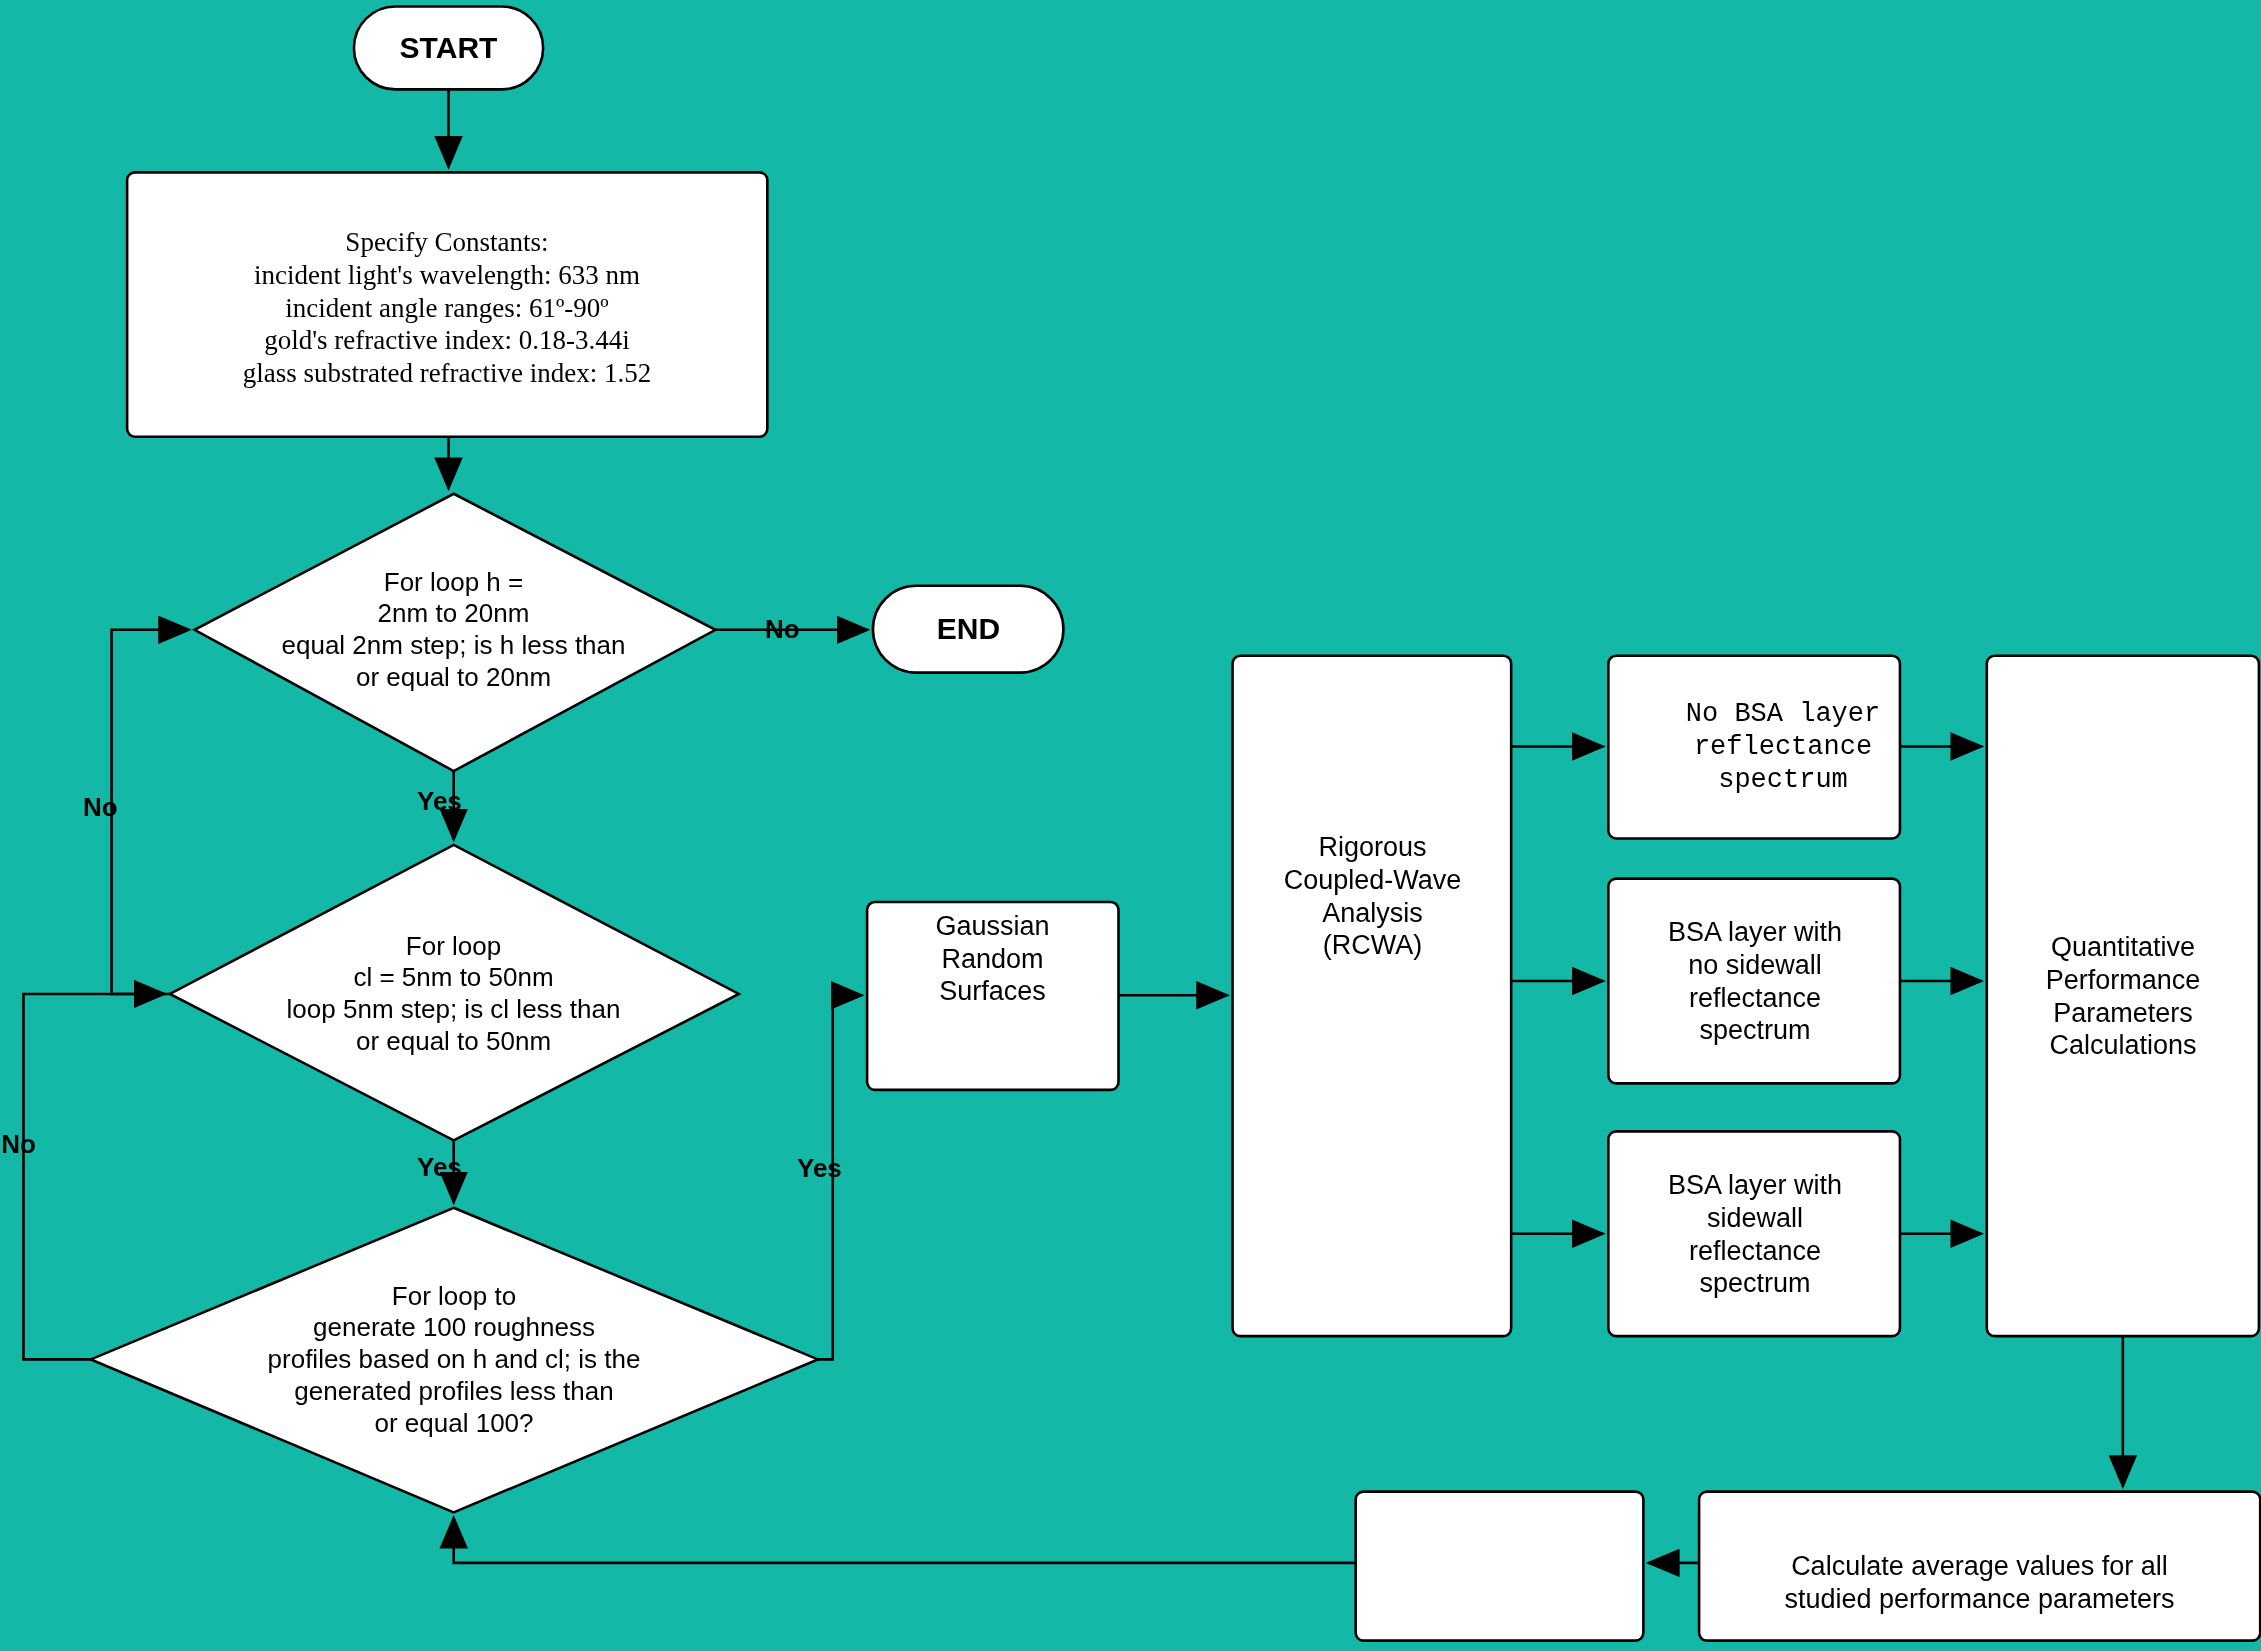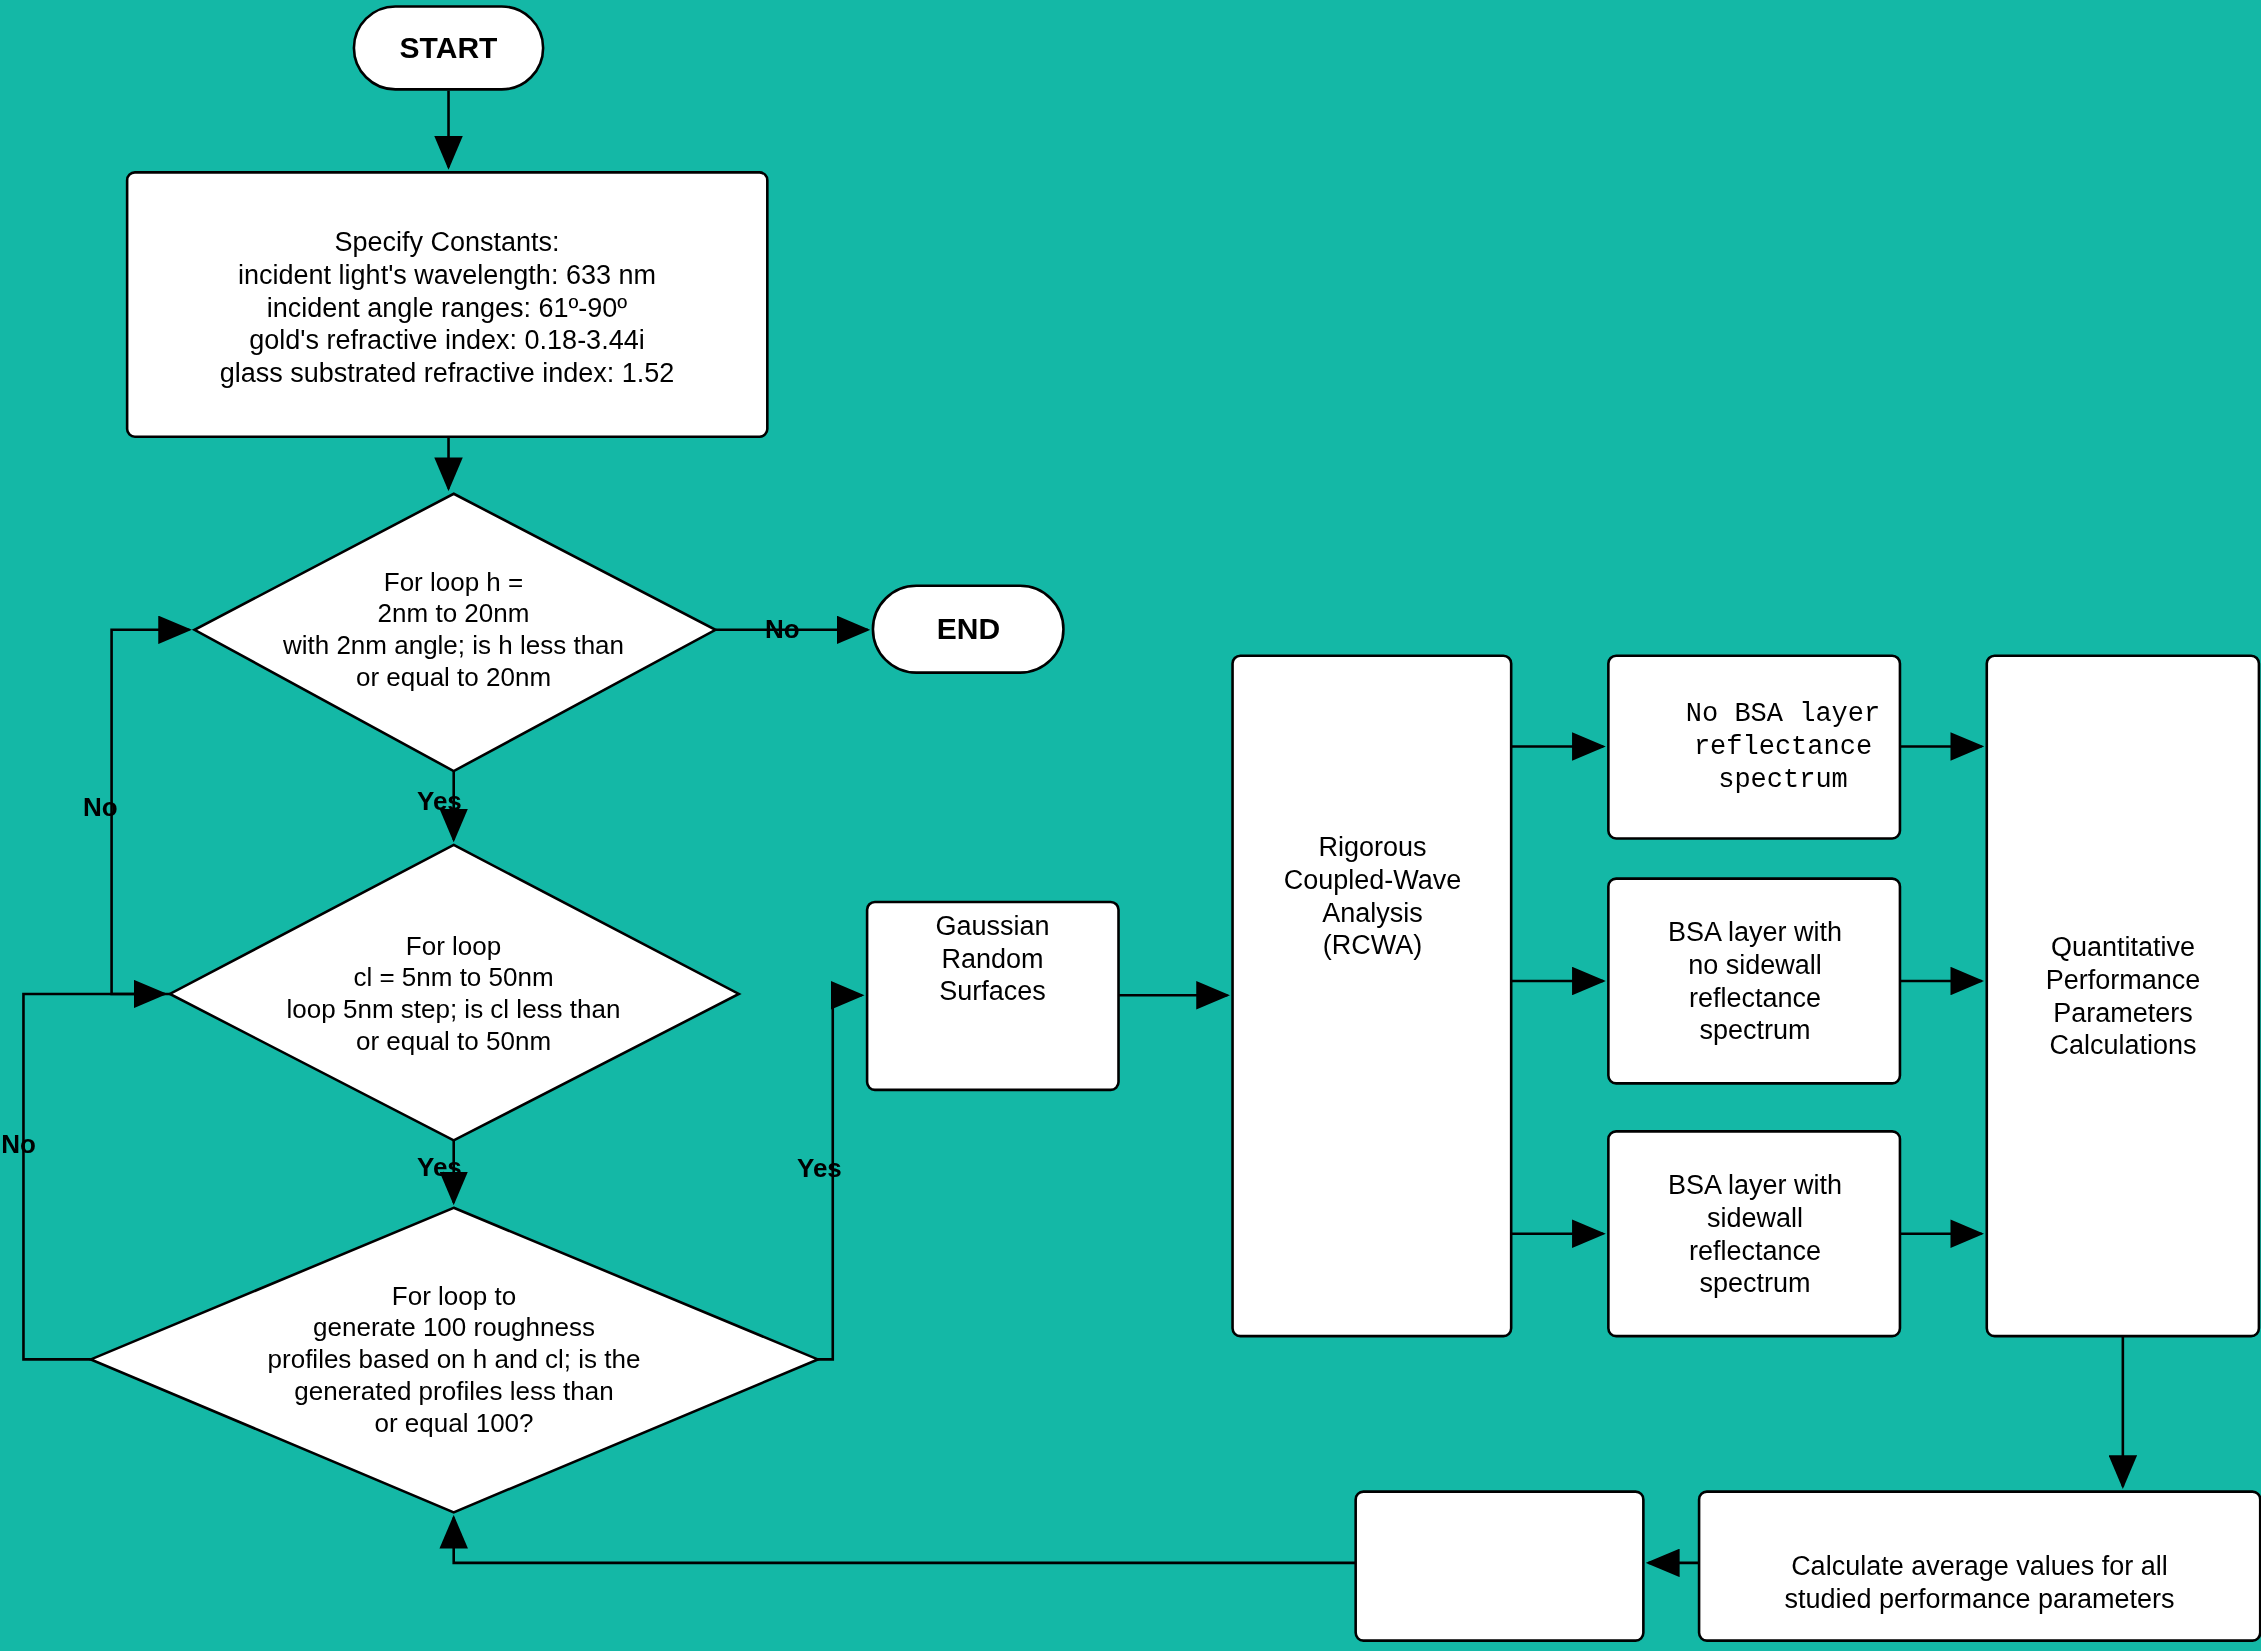--- a/index.html
+++ b/index.html
@@ -119,29 +119,29 @@
 
     <path d="M3276,2062 L3276,2294" fill="none" stroke="#000000" stroke-width="4" marker-end="url(#arrow)"></path>
 
     <path d="M2622,2412 L2544,2412" fill="none" stroke="#000000" stroke-width="4" marker-end="url(#arrow)"></path>
 
     <path d="M2092,2412 L700,2412 L700,2342" fill="none" stroke="#000000" stroke-width="4" marker-end="url(#arrow)"></path>
   </svg>
 
   <div class="shape-label t-start" style="left:354px; top:6.5px; width:189px; height:83px;">START</div>
 
-  <div class="shape-label t-proc" style="left:127px; top:172px; width:640px; height:272px;">Specify Constants:
+  <div class="shape-label t-proc" style="left:127px; top:172px; width:640px; height:272px;font-family:Liberation Serif, serif;">Specify Constants:
 incident light's wavelength: 633 nm
 incident angle ranges: 61º-90º
 gold's refractive index: 0.18-3.44i
 glass substrated refractive index: 1.52</div>
 
   <div class="shape-label t-dia" style="left:188px; top:552px; width:531px; height:156px;">For loop h =
 2nm to 20nm
-with 2nm angle; is h less than
+equal 2nm step; is h less than
 or equal to 20nm</div>
 
   <div class="shape-label t-end" style="left:873px; top:586px; width:191px; height:87px;">END</div>
 
   <div class="shape-label t-dia" style="left:175px; top:916px; width:557px; height:156px;">For loop
 cl = 5nm to 50nm
 loop 5nm step; is cl less than
 or equal to 50nm</div>
 
   <div class="shape-label t-dia" style="left:117px; top:1263px; width:674px; height:194px;">For loop to

